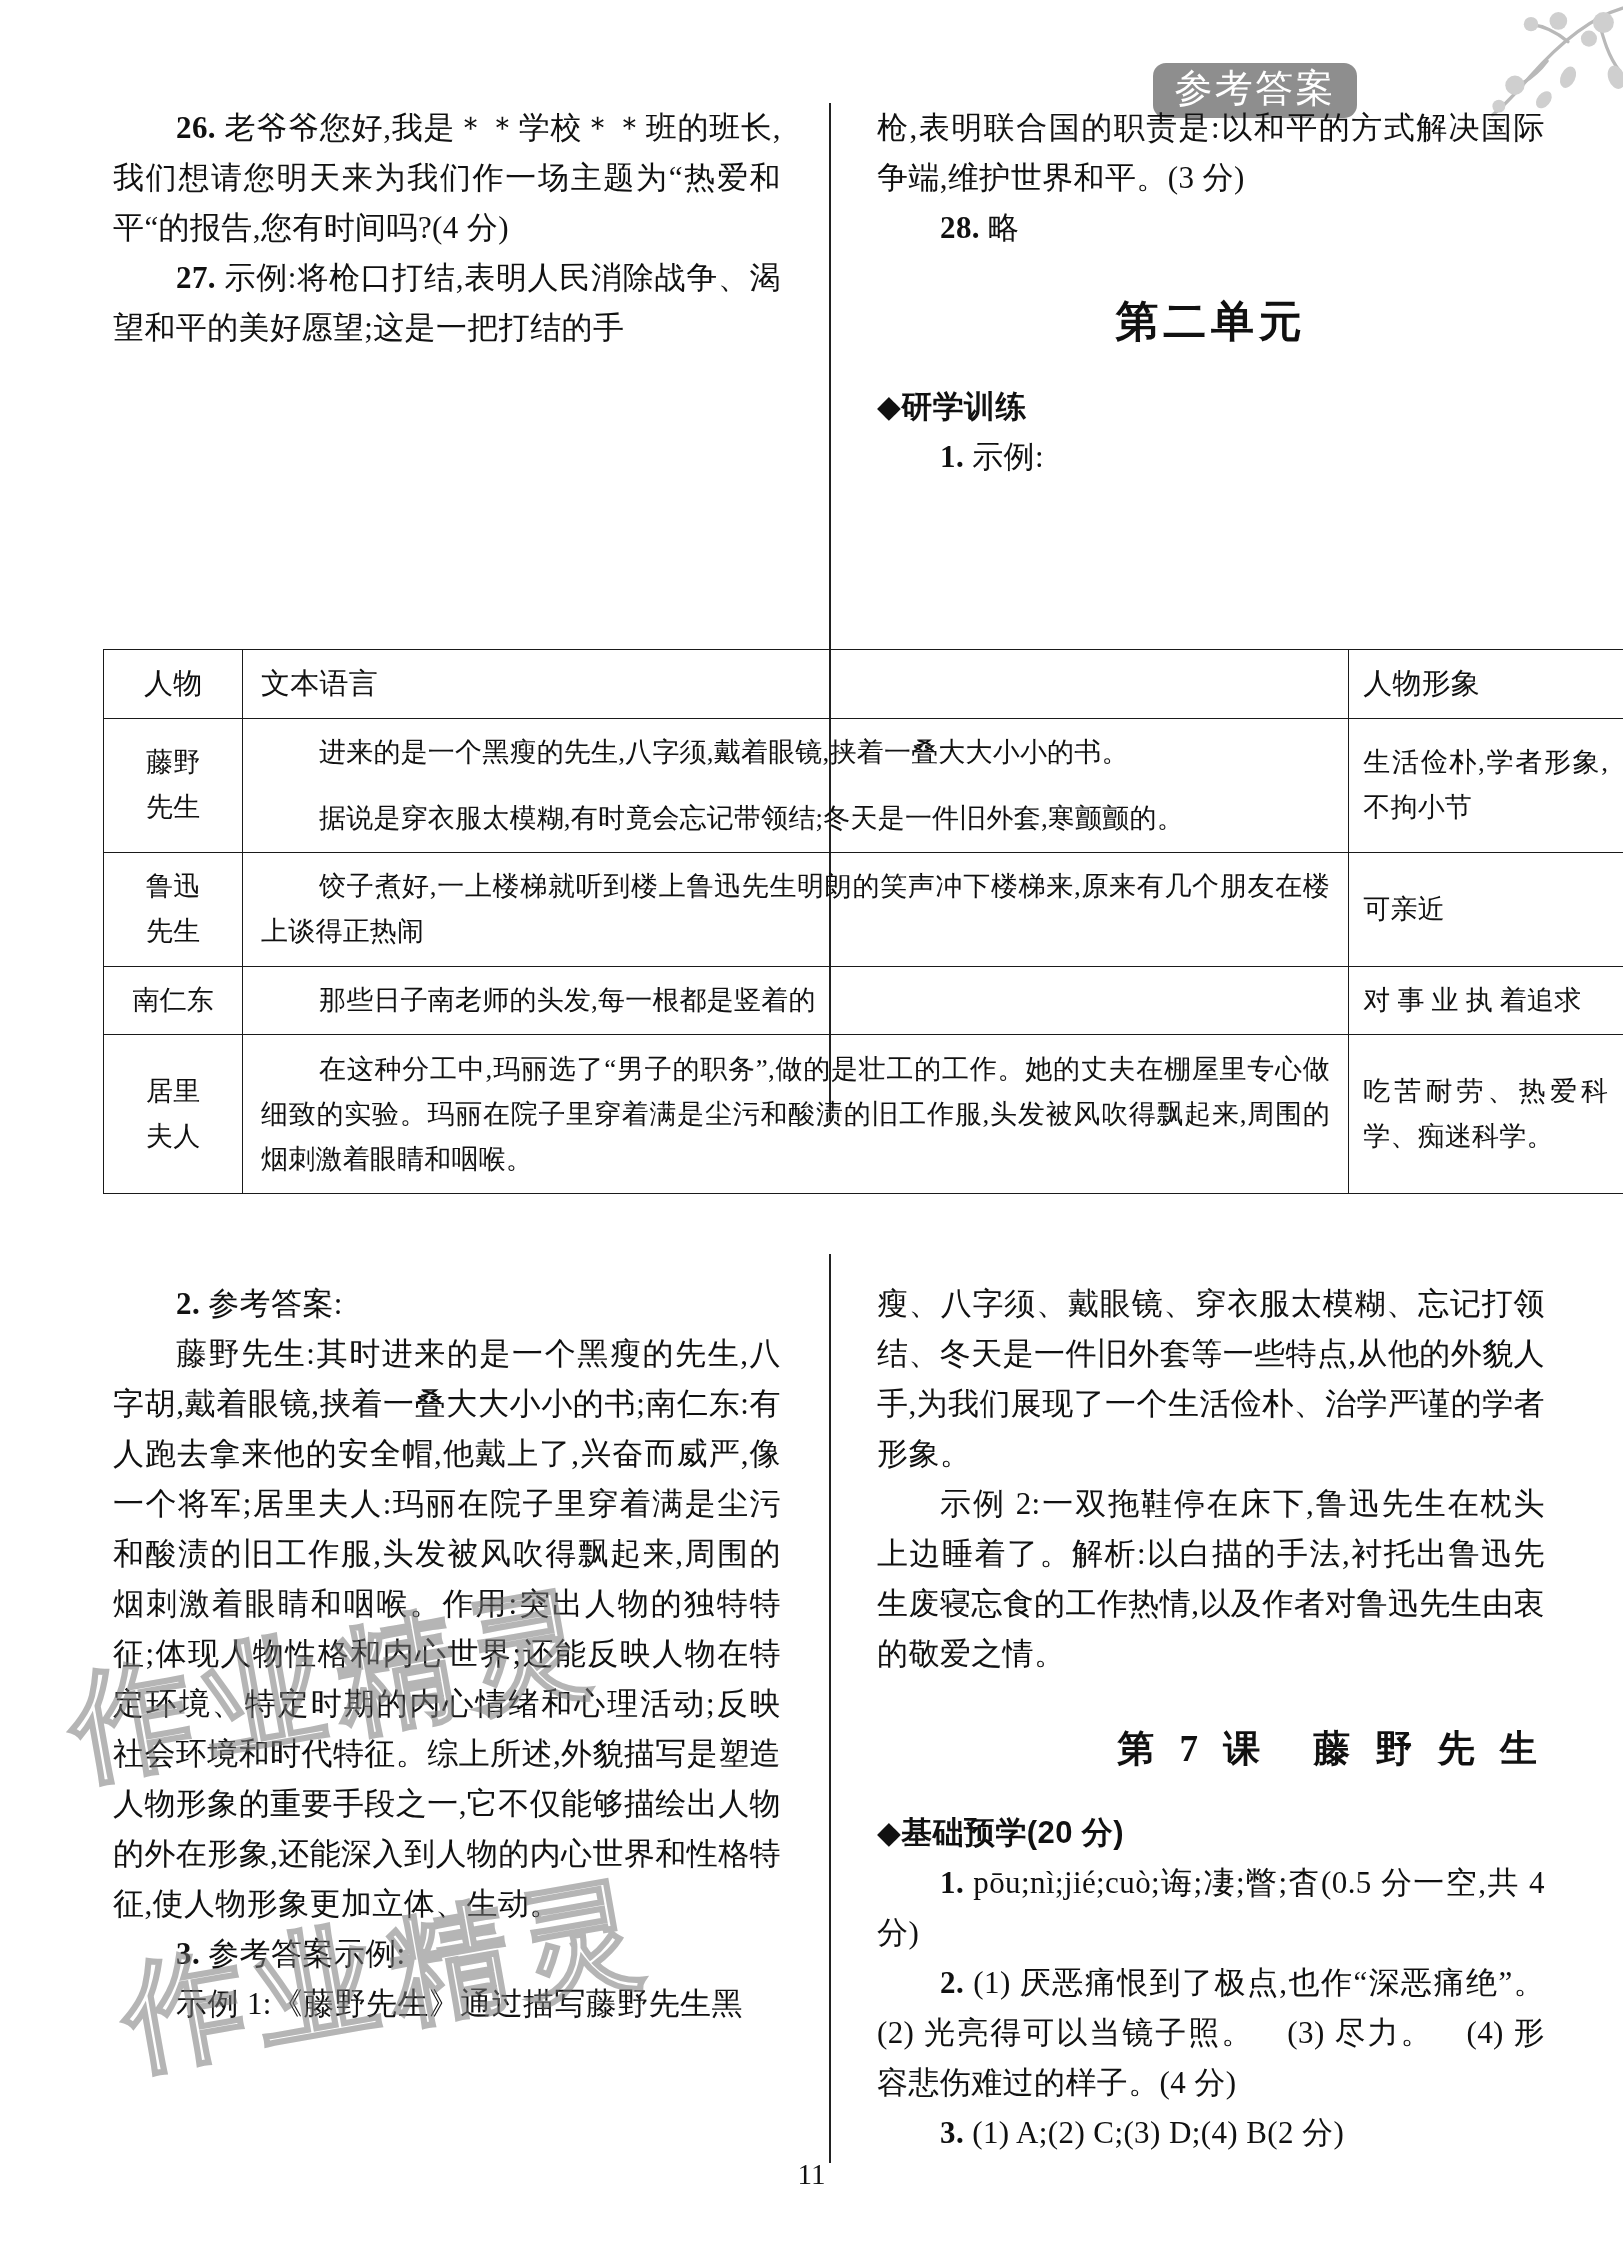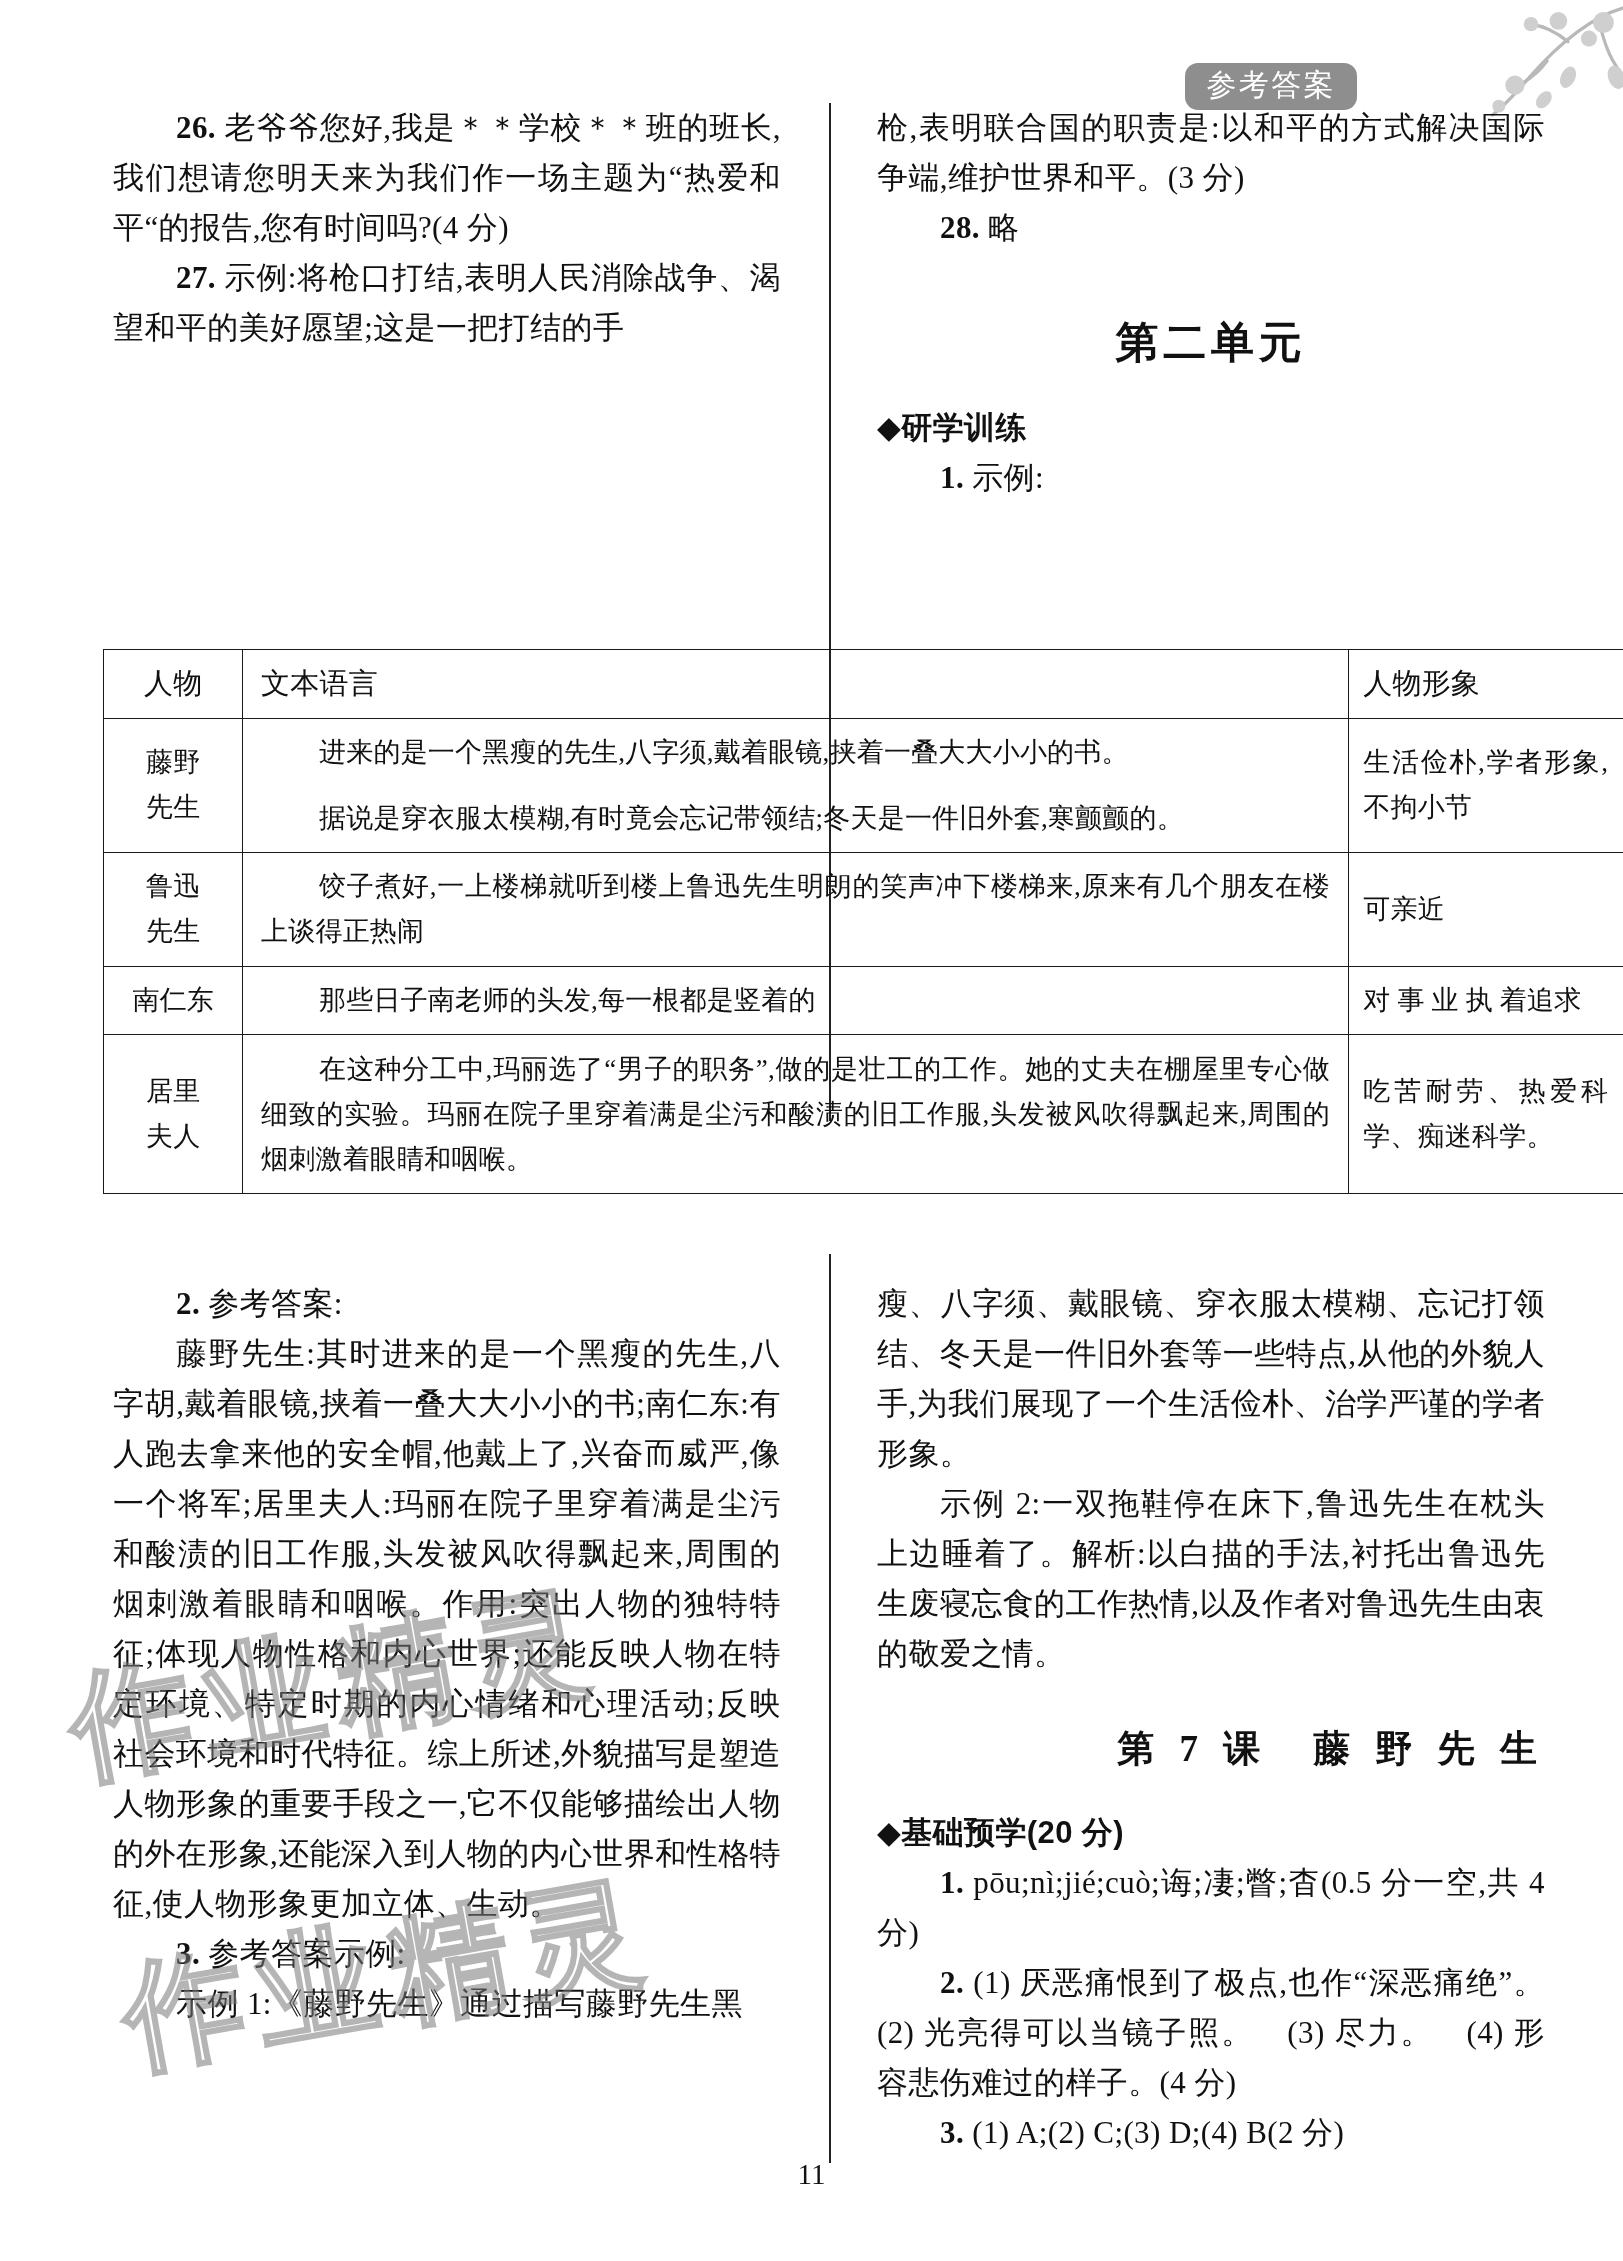--- a/index.html
+++ b/index.html
@@ -29,21 +29,21 @@
     pointer-events: none;
   }
   .badge {
     position: absolute;
     top: 63px;
     right: 266px;
     background: #8e8e8e;
     color: #ffffff;
     border-radius: 13px;
     padding: 6.4px 21px 8.9px 21px;
-    font-size: 30px;
+    font-size: 38px;
     font-family: "Liberation Sans", "DejaVu Sans", sans-serif;
     letter-spacing: 2.4px;
     line-height: 1.05;
   }
 
   
   .cols {
     position: absolute;
     top: 103px;
     left: 113px;
@@ -96,21 +96,21 @@
     margin: 0;
     letter-spacing: 0.4px;
   }
   .unit-title {
     font-size: 43px;
     line-height: 58px;
     font-weight: bold;
     text-align: center;
     font-family: "Liberation Sans", "DejaVu Sans", sans-serif;
     letter-spacing: 4.8px;
-    margin: 60px 0 32px 0;
+    margin: 39px 0 32px 0;
   }
   .lesson-title {
     font-size: 37px;
     line-height: 55px;
     font-weight: bold;
     text-align: right;
     letter-spacing: 8px;
     margin: 42px 0 32px 0;
   }
 

